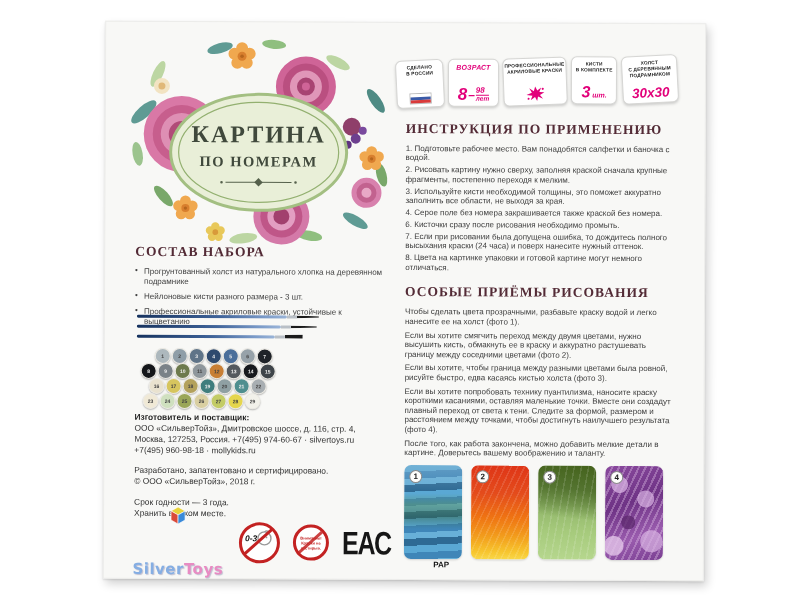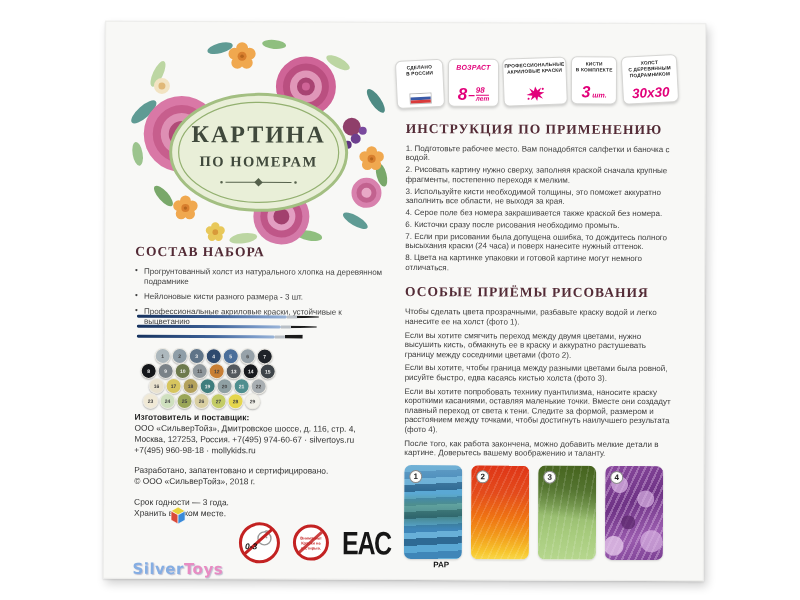--- a/index.html
+++ b/index.html
@@ -70,21 +70,21 @@
            display:flex; align-items:center; gap:13px; }
   .brand { width:96px; text-align:center; position:relative; }
   .brand .cube { margin-bottom:-2px; }
   .brand-txt { font-family:"DejaVu Sans", sans-serif; font-weight:bold; font-size:15px;
                letter-spacing:.5px; text-shadow:1px 1px 1px rgba(90,90,140,.35);margin-top:32px;}
   .brand-silver { color:#85aee3; } .brand-toys { color:#e88cc3; }
   .sign { position:relative; border:3px solid #c32222; border-radius:50%; background:#fff; flex-shrink:0;}
   .sign .diag { position:absolute; left:-3px; top:45%; width:110%; height:3.2px;
                 background:#c32222; transform:rotate(-42deg); }
   .sign-03 { width:41px; height:41px; }
-  .sign-03 .age-mark { position:absolute; left:3px; bottom:9px; font-size:8.5px; font-weight:bold;
+  .sign-03 .age-mark { position:absolute; left:3px; bottom:17px; font-size:8.5px; font-weight:bold;
                        color:#111; z-index:2;font-style:italic; }
   .sign-03 svg { position:absolute; top:4px; right:4px; }
   .sign-paint { width:36px; height:36px; display:flex; flex-direction:column; align-items:center;
                 justify-content:center; }
   .sign-paint .wtxt { font-size:4px; font-weight:bold; color:#c32222; line-height:1.25; text-align:center; z-index:2;}
   .sign-paint .diag { height:2.6px; opacity:.85;}
   .eac { font-family:"Liberation Sans", sans-serif; font-weight:900; font-size:25px; color:#161616;
          transform:scaleY(1.3); letter-spacing:-1px; }
   .recycle { position:relative; width:44px; height:46px; flex-shrink:0;}
   .recycle .tri { font-family:"DejaVu Sans", sans-serif; font-size:36px; color:#2f9e2f; line-height:1;}

